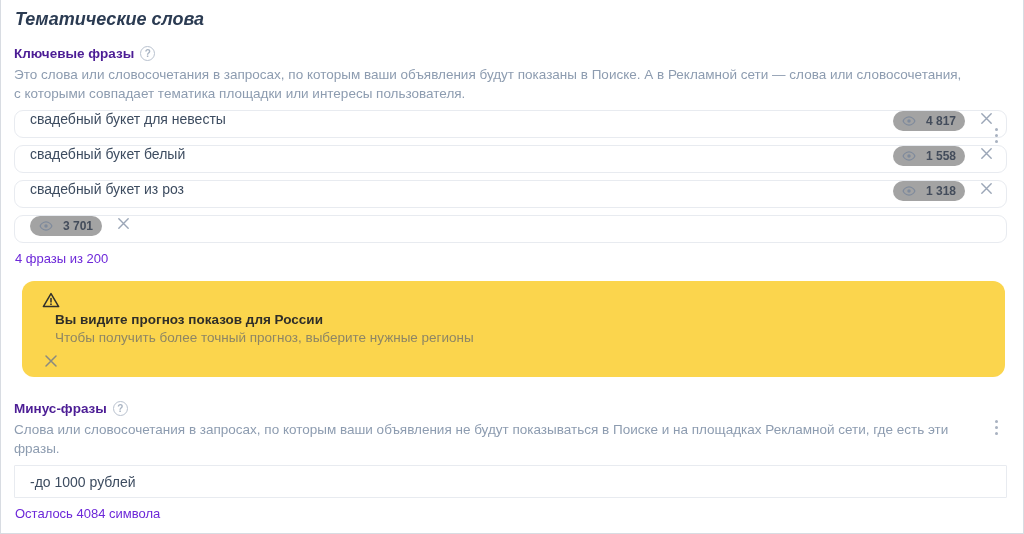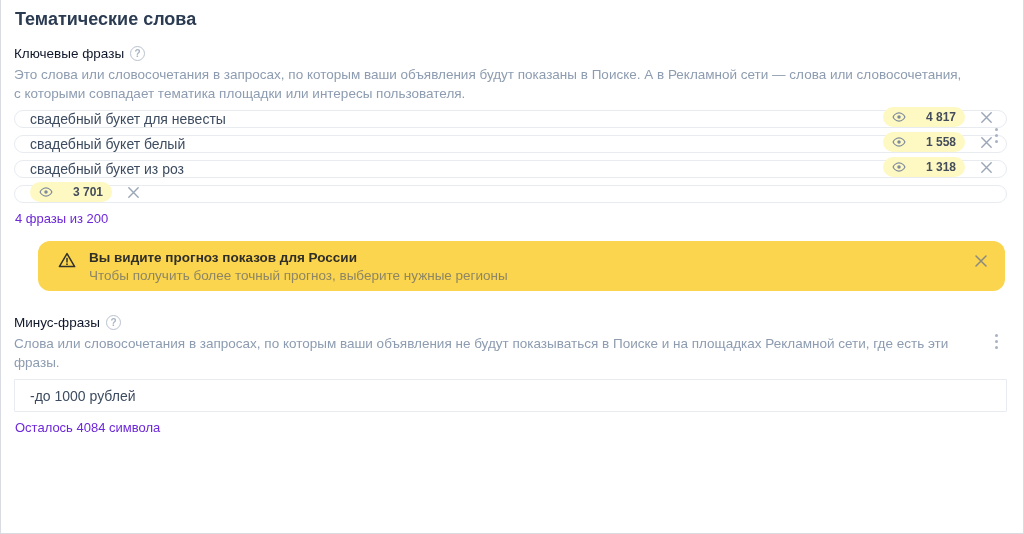--- a/index.html
+++ b/index.html
@@ -14,25 +14,25 @@
     width: 1024px; height: 534px;
     background: #fff;
     border-left: 1px solid #d8dce2;
     border-right: 1px solid #d8dce2;
     border-bottom: 1px solid #d8dce2;
     padding: 6px 16px 0 13px;
     overflow: hidden;
   }
   .page-title {
     font-size: 18px; font-weight: 700; color: #2b3b52;
-    margin: 2px 0 0 1px; line-height: 22px;
+    margin: 2px 0 0 1px; line-height: 22px; font-style: italic;
   }
   .section { position: relative; }
   .sec-label-row { display: flex; align-items: center; margin-top: 15px; }
-  .sec-label { font-size: 13.5px; color: #0f172a; line-height: 17px; }
+  .sec-label { font-size: 13.5px; color: #4c1d95; line-height: 17px; font-weight: bold; }
   .help-icon {
     width: 15px; height: 15px; margin-left: 6px;
     border: 1px solid #b9c2cf; border-radius: 50%;
     color: #a9b4c3; font-size: 10px; font-weight: 700;
     display: inline-flex; align-items: center; justify-content: center;
     cursor: pointer; position: relative; top: 0px;
   }
   .help-icon::after { content: "?"; }
   .sec-desc {
     font-size: 13.5px; color: #8d9cb0; line-height: 19px;
@@ -41,51 +41,51 @@
   .kebab {
     position: absolute; right: 6px;
     display: flex; flex-direction: column; gap: 3px;
     padding: 3px; cursor: pointer; background: none; border: none;
   }
   .kebab i { width: 3px; height: 3px; border-radius: 50%; background: #a8b1c0; }
   .kebab-1 { top: 80px; }
   .kebab-2 { top: 17px; }
 
   .phrase-row {
-    display: flex; align-items: flex-end;
-    height: 18px; margin-top: 7px;
+    display: flex; align-items: flex-start;
+    height: 28px; margin-top: 7px;
     border: 1px solid #e8ebf0; border-radius: 9px;
     padding: 0 11px 0 15px; background: #fff;
   }
   .phrase-input {
     flex: 1; min-width: 0;
     border: none; outline: none; background: transparent;
     font-family: inherit; font-size: 14px; color: #3d4c60; padding: 0;
   }
   .phrase-input::placeholder { color: #b4bfcd; opacity: 1; }
   .badge {
-    display: flex; align-items: center; gap: 20px;
-    background: #fef9c3; border-radius: 10px;
+    display: flex; align-items: center; gap: 10px;
+    background: #a3a3a3; border-radius: 10px;
     height: 20px; padding: 0 9px; flex: none;
   }
   .badge .eye { display: flex; color: #7e8a9c; }
   .badge .num { font-size: 12px; font-weight: 700; color: #434c5b; white-space: nowrap; }
   .close-btn {
     margin-left: 13px; padding: 0; flex: none;
     width: 17px; height: 17px;
     background: none; border: none; cursor: pointer;
     color: #9ba6b7; display: flex; align-items: center; justify-content: center;
   }
   .counter { font-size: 13px; color: #6d28d9; margin: 8px 0 0 1px; line-height: 16px; }
 
   .banner {
-    margin: 14px 2px 0 24px;
+    margin: 14px 2px 0 8px;
     background: #fbd54d; border-radius: 12px;
     padding: 6px 16px 6px 20px;
-    display: flex; align-items: flex-start;
+    display: flex; align-items: flex-start; flex-direction: column;
   }
   .warn-icon { color: #32312b; margin-top: 4px; display: flex; flex: none; }
   .banner-texts { margin-left: 13px; flex: 1; }
   .banner-title { font-size: 13.5px; font-weight: 700; color: #2f2e29; line-height: 18px; margin-top: 2px; }
   .banner-sub { font-size: 13.5px; color: #8e8664; line-height: 18px; }
   .banner-close {
     background: none; border: none; cursor: pointer; padding: 0;
     color: #8a8a80; margin-top: 7px; flex: none;
     width: 17px; height: 17px; display: flex; align-items: center; justify-content: center;
   }

